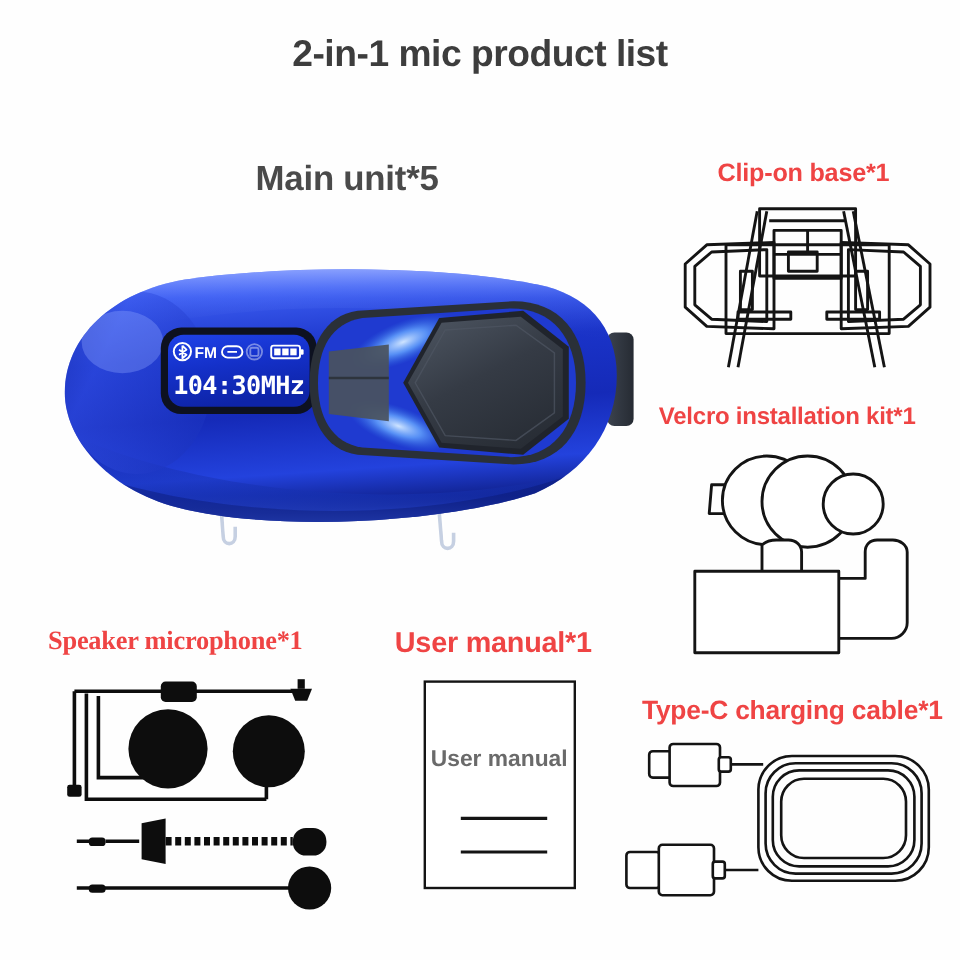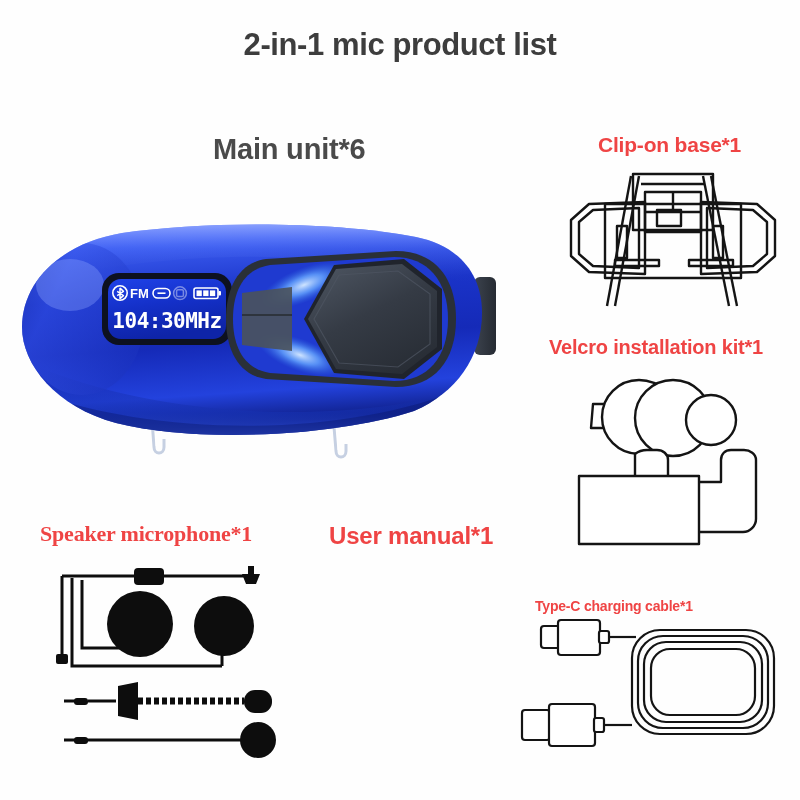--- a/index.html
+++ b/index.html
@@ -38,27 +38,27 @@
     font-weight: 700;
     color: #ef4444;
     white-space: nowrap;
     letter-spacing: -0.2px;
   }
   .label-main-unit  { top: 133px; left: 213px; font-size: 29px; color: #4a4a4a; }
   .label-clip       { top: 133px; left: 598px; font-size: 21px; }
   .label-velcro     { top: 336px; left: 549px; font-size: 20px; }
   .label-speaker    { top: 521px; left: 40px;  font-size: 22px; font-family: Liberation Serif, serif; }
   .label-manual     { top: 522px; left: 329px; font-size: 24px; }
-  .label-typec      { top: 598px; left: 535px; font-size: 14px; }
+  .label-typec      { top: 579px; left: 535px; font-size: 22px; }
 
   
   .main-unit {
     position: absolute;
     top: 215px;
-    left: 4px;
+    left: 36px;
     width: 510px;
     height: 275px;
   }
 
   
   .art { position: absolute; }
   .art svg { display: block; }
 
   .art-clip     { top: 168px; left: 553px; }
   .art-velcro   { top: 372px; left: 553px; }
@@ -66,21 +66,21 @@
   .art-manual   { top: 560px; left: 340px; }
   .art-typec    { top: 608px; left: 508px; }
 </style>
 </head>
 <body>
 
 <div class="page">
 
   <div class="main-title">2-in-1 mic product list</div>
 
-  <div class="item-label label-main-unit">Main unit*6</div>
+  <div class="item-label label-main-unit">Main unit*5</div>
 
   <div class="item-label label-clip">Clip-on base*1</div>
 
   <div class="item-label label-velcro">Velcro installation kit*1</div>
 
   <div class="item-label label-speaker">Speaker microphone*1</div>
 
   <div class="item-label label-manual">User manual*1</div>
 
   <div class="item-label label-typec">Type-C charging cable*1</div>
@@ -323,20 +323,28 @@
 
       <g>
         <rect x="22" y="177" width="14" height="7" rx="3" fill="#0d0d0d"></rect>
         <path d="M 12 180 L 26 180" stroke="#0d0d0d" stroke-width="3"></path>
         <path d="M 34 180 L 196 180" stroke="#0d0d0d" stroke-width="3"></path>
         <circle cx="206" cy="180" r="18" fill="#0d0d0d"></circle>
       </g>
     </svg>
   </div>
 
+  <div class="art art-manual">
+    <svg width="155" height="190" viewBox="0 0 155 190">
+      <rect x="14" y="8" width="125" height="172" fill="#ffffff" stroke="#141414" stroke-width="2"></rect>
+      <text x="76" y="78" text-anchor="middle" font-family="'Liberation Sans', sans-serif" font-size="19" font-weight="700" fill="#6a6a6a">User manual</text>
+      <line x1="44" y1="122" x2="116" y2="122" stroke="#141414" stroke-width="2.6"></line>
+      <line x1="44" y1="150" x2="116" y2="150" stroke="#141414" stroke-width="2.6"></line>
+    </svg>
+  </div>
 
   <div class="art art-typec">
     <svg width="290" height="150" viewBox="0 0 290 150">
       <g fill="#ffffff" stroke="#141414" stroke-width="2.2" stroke-linejoin="round">
 
         <rect x="33" y="18" width="20" height="22" rx="3"></rect>
         <rect x="50" y="12" width="42" height="35" rx="3"></rect>
         <rect x="91" y="23" width="10" height="12" rx="2"></rect>
 
         <rect x="14" y="102" width="28" height="30" rx="3"></rect>

